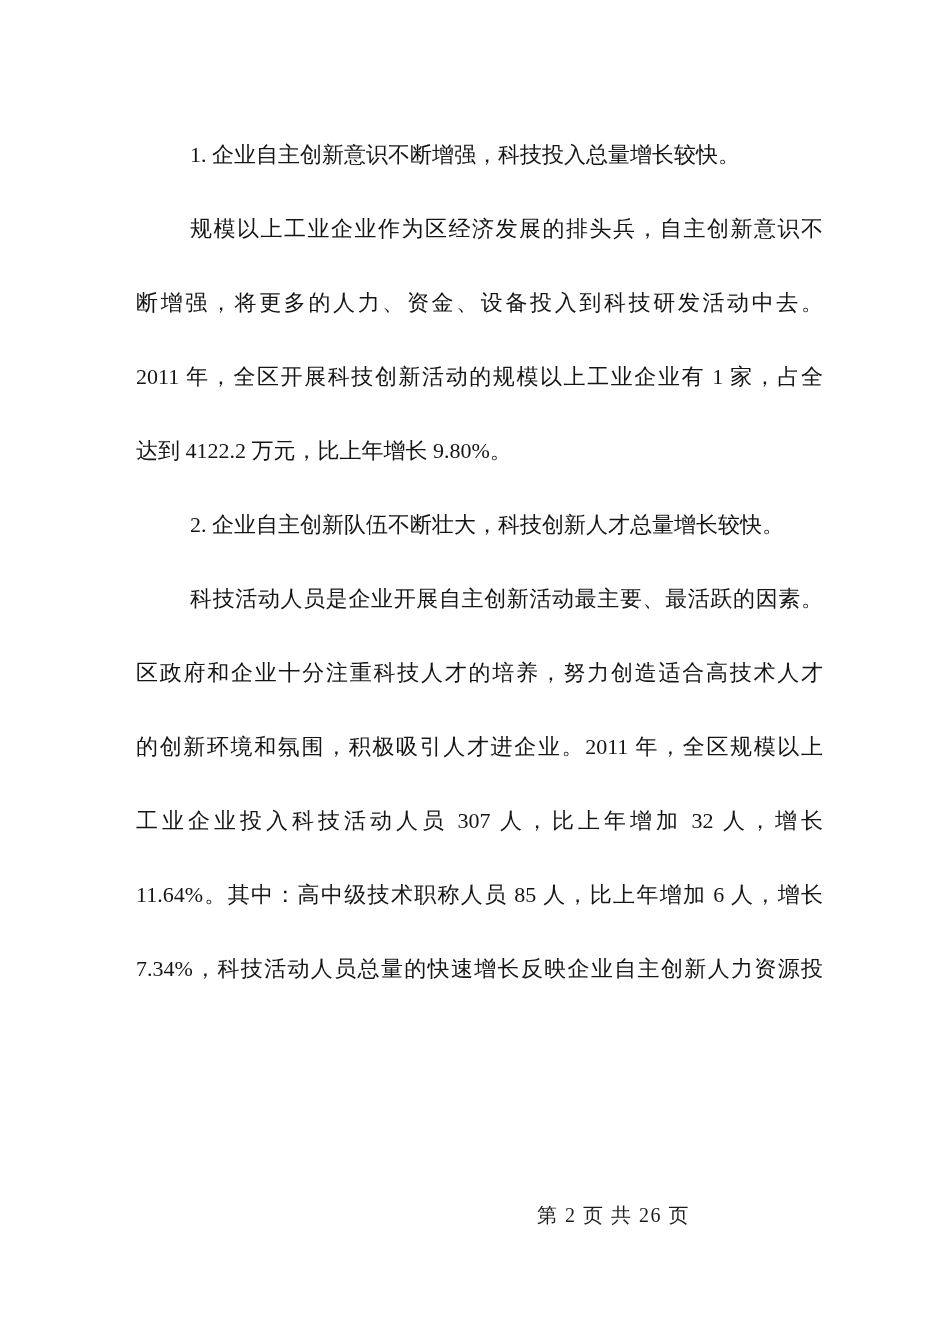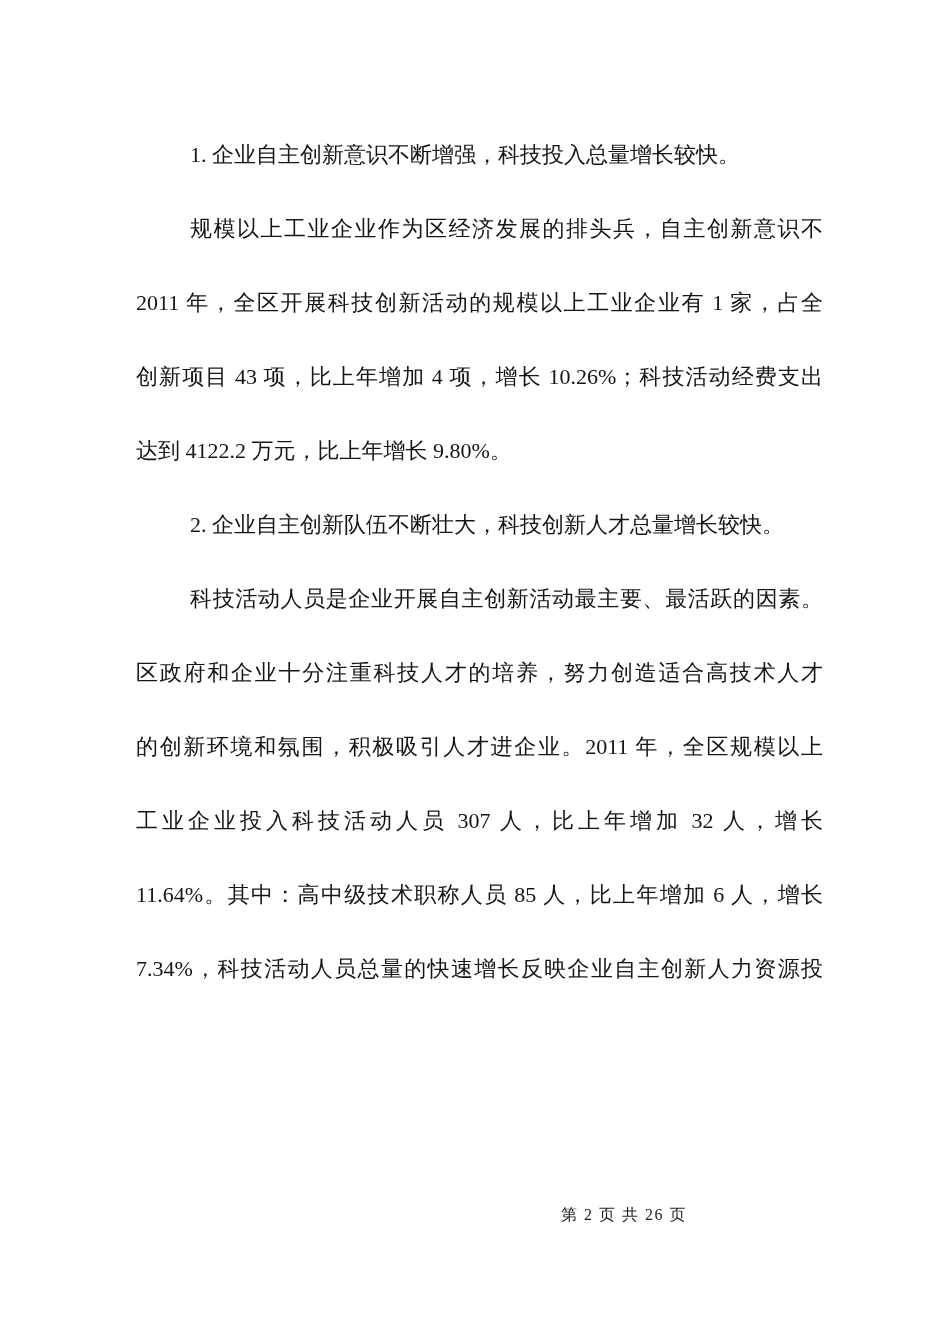--- a/index.html
+++ b/index.html
@@ -33,39 +33,39 @@
     overflow: hidden;
   }
   .indent { text-indent: 54px; }
   .justify {
     text-align: justify;
     text-align-last: justify;
     text-justify: inter-character;
   }
   .footer {
     position: absolute;
-    left: 561px;
+    left: 537px;
     top: 1204px;
-    font-size: 16px;
+    font-size: 20px;
     line-height: 22px;
     color: #1d1d1d;
     letter-spacing: 1.5px;
     text-align: right;
   }
 </style>
 </head>
 <body>
 
 <div class="page">
 
   <div class="content">
     <div class="line indent">1. 企业自主创新意识不断增强，科技投入总量增长较快。</div>
     <div class="line indent justify">规模以上工业企业作为区经济发展的排头兵，自主创新意识不</div>
+    <div class="line justify">断增强，将更多的人力、资金、设备投入到科技研发活动中去。</div>
     <div class="line justify">2011 年，全区开展科技创新活动的规模以上工业企业有 1 家，占全</div>
-    <div class="line justify">创新项目 43 项，比上年增加 4 项，增长 10.26%；科技活动经费支出</div>
     <div class="line">达到 4122.2 万元，比上年增长 9.80%。</div>
     <div class="line indent">2. 企业自主创新队伍不断壮大，科技创新人才总量增长较快。</div>
     <div class="line indent justify">科技活动人员是企业开展自主创新活动最主要、最活跃的因素。</div>
     <div class="line justify">区政府和企业十分注重科技人才的培养，努力创造适合高技术人才</div>
     <div class="line justify">的创新环境和氛围，积极吸引人才进企业。2011 年，全区规模以上</div>
     <div class="line justify">工业企业投入科技活动人员 307 人，比上年增加 32 人，增长</div>
     <div class="line justify">11.64%。其中：高中级技术职称人员 85 人，比上年增加 6 人，增长</div>
     <div class="line justify">7.34%，科技活动人员总量的快速增长反映企业自主创新人力资源投</div>
   </div>
 

